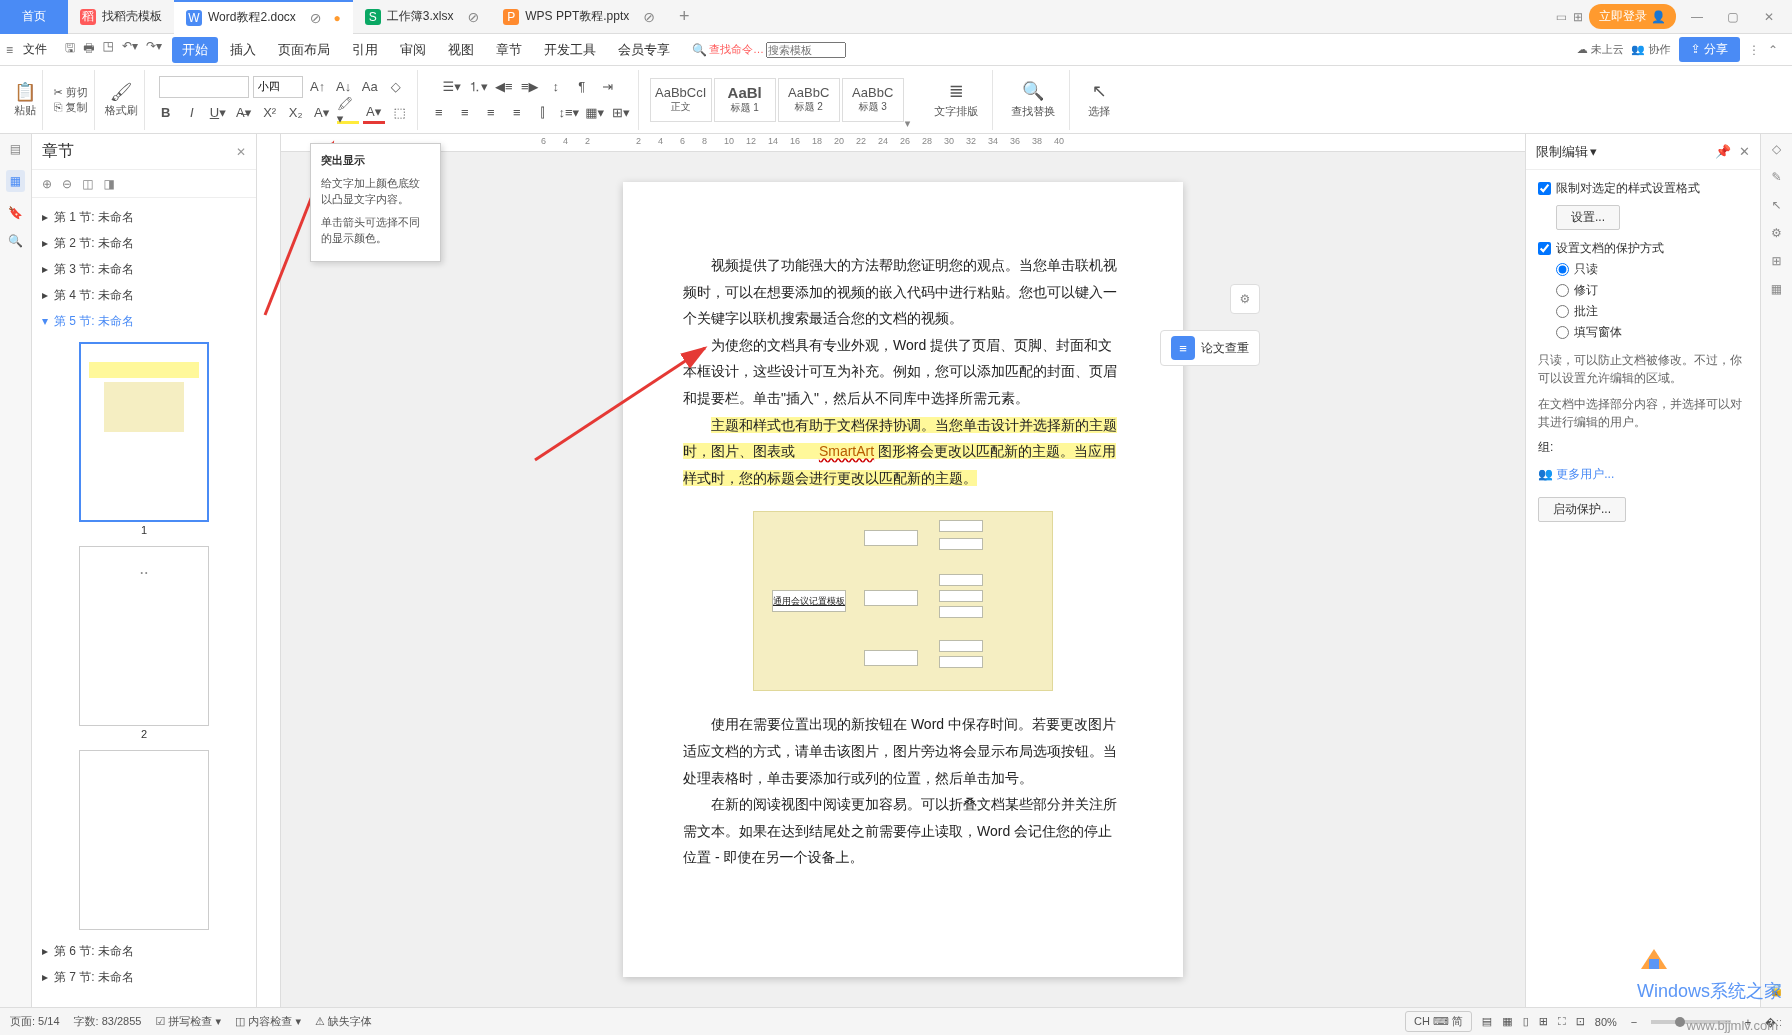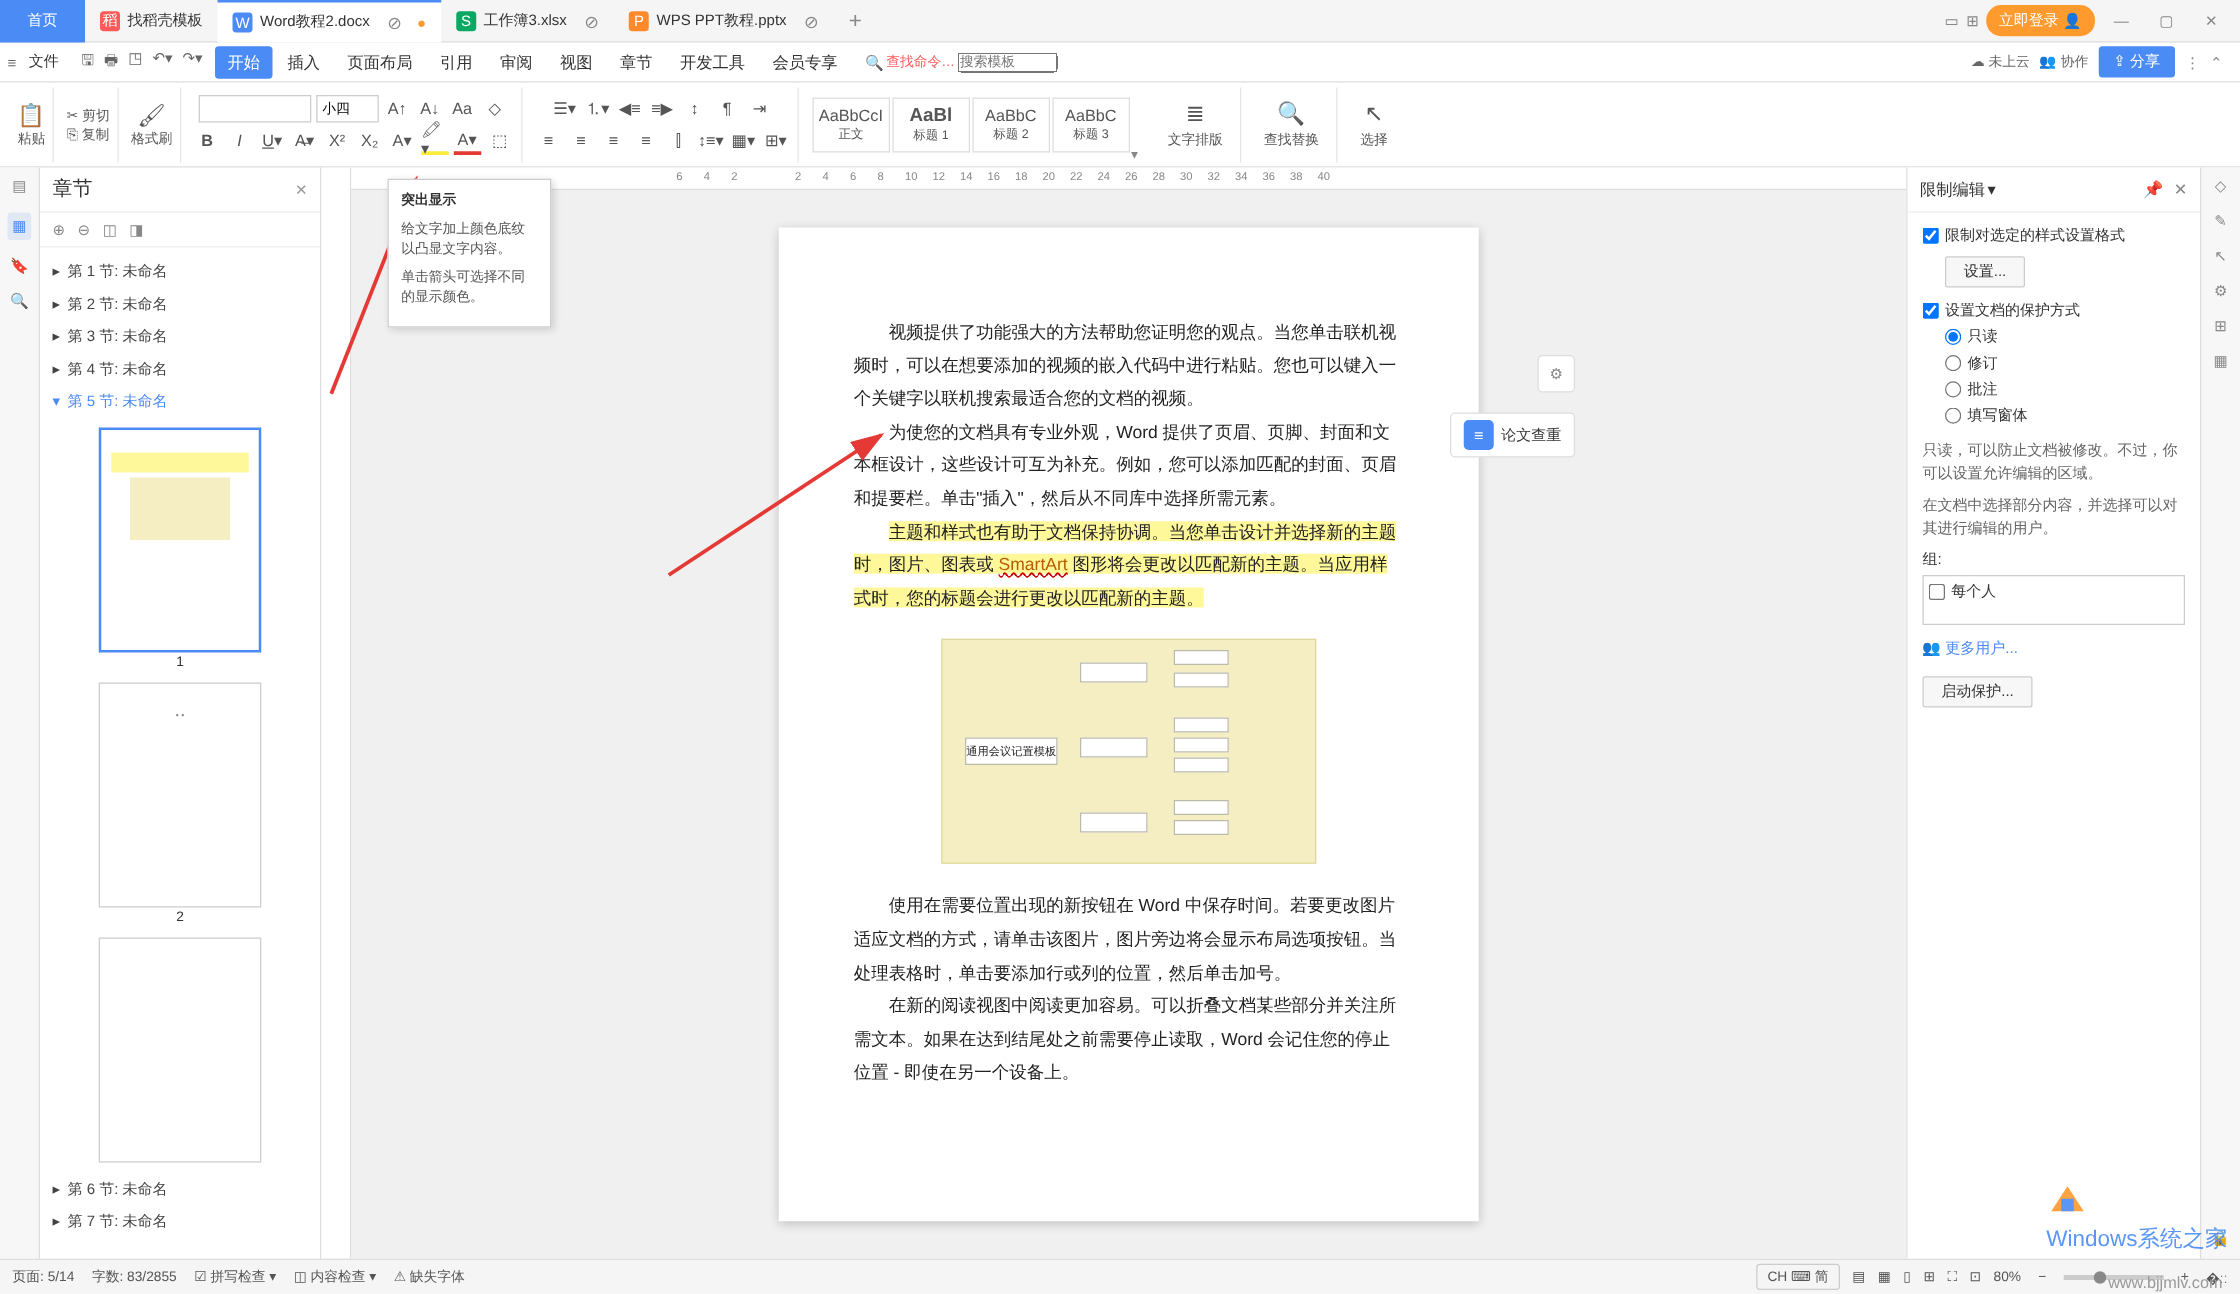--- a/index.html
+++ b/index.html
@@ -67,23 +67,23 @@
 
 
 .doc-area { flex: 1; background: #f0f0f0; position: relative; overflow: hidden; }
 .ruler-v { position: absolute; left: 0; top: 0; width: 24px; height: 100%; background: #fff; border-right: 1px solid #ddd; }
 .ruler-h { position: absolute; left: 24px; top: 0; right: 0; height: 18px; background: #fff; border-bottom: 1px solid #ddd; font-size: 9px; color: #888; }
 .ruler-h span { position: absolute; top: 2px; }
 .doc-scroll { position: absolute; left: 24px; top: 18px; right: 0; bottom: 0; overflow: auto; display: flex; justify-content: center; padding: 30px 0; }
 .page { width: 560px; min-height: 780px; background: #fff; box-shadow: 0 2px 8px rgba(0,0,0,0.2); padding: 70px 60px; font-size: 14px; line-height: 1.9; color: #222; font-family: SimSun, serif; }
 .page p { text-indent: 2em; margin: 0; }
 .highlight { background: #fff89a; }
-.smartart-word { color: #b85c00; text-decoration: underline wavy #c00; }
+.smartart-word { color: #b85c00; text-decoration: underline wavy #c00; margin-left: 20px; }
 .diagram { width: 300px; height: 180px; background: #f5eec2; margin: 20px auto; border: 1px solid #e0d89a; position: relative; font-size: 9px; }
-.diagram-root { position: absolute; left: 18px; top: 78px; width: 74px; height: 22px; border: 1px solid #bba; background: #fff; display: flex; align-items: center; justify-content: center; }
+.diagram-root { position: absolute; left: 18px; top: 78px; width: 74px; height: 22px; border: 1px solid #bba; background: #fff; display: flex; align-items: center; justify-content: center; text-decoration: underline; }
 .diagram-node { position: absolute; width: 54px; height: 16px; border: 1px solid #bba; background: #fff; display: flex; align-items: center; justify-content: center; font-size: 8px; }
 
 
 .tooltip { position: absolute; left: 310px; top: 143px; width: 131px; background: #fff; border: 1px solid #ccc; box-shadow: 2px 2px 6px rgba(0,0,0,0.15); padding: 8px 10px; font-size: 11px; line-height: 1.5; z-index: 100; }
 .tooltip-title { font-weight: bold; margin-bottom: 6px; }
 .tooltip p { margin-bottom: 6px; color: #555; }
 
 
 .arrow1 { position: absolute; left: 255px; top: 135px; width: 90px; height: 190px; pointer-events: none; z-index: 50; }
 .arrow2 { position: absolute; left: 525px; top: 340px; width: 190px; height: 130px; pointer-events: none; z-index: 50; }
@@ -461,26 +461,20 @@
           <label>
               <input type="radio" name="p" style=""> 
               <span>填写窗体</span>
             </label>
         </div>
       </div>
       <div class="hint">只读，可以防止文档被修改。不过，你可以设置允许编辑的区域。</div>
       <div class="hint">在文档中选择部分内容，并选择可以对其进行编辑的用户。</div>
       <div class="row">
         <div>组:</div>
-        <div class="users-box">
-            <label>
-              <input type="checkbox" style=""> 
-              <span>每个人</span>
-            </label>
-          </div>
       </div>
       <div class="row"><span class="link">👥 <span>更多用户...</span></span></div>
       <div class="row"><span class="btn">启动保护...</span></div>
     </div>
   </div>
 
   <div class="right-rail">
     <span>◇</span>
     <span>✎</span>
     <span>↖</span>

